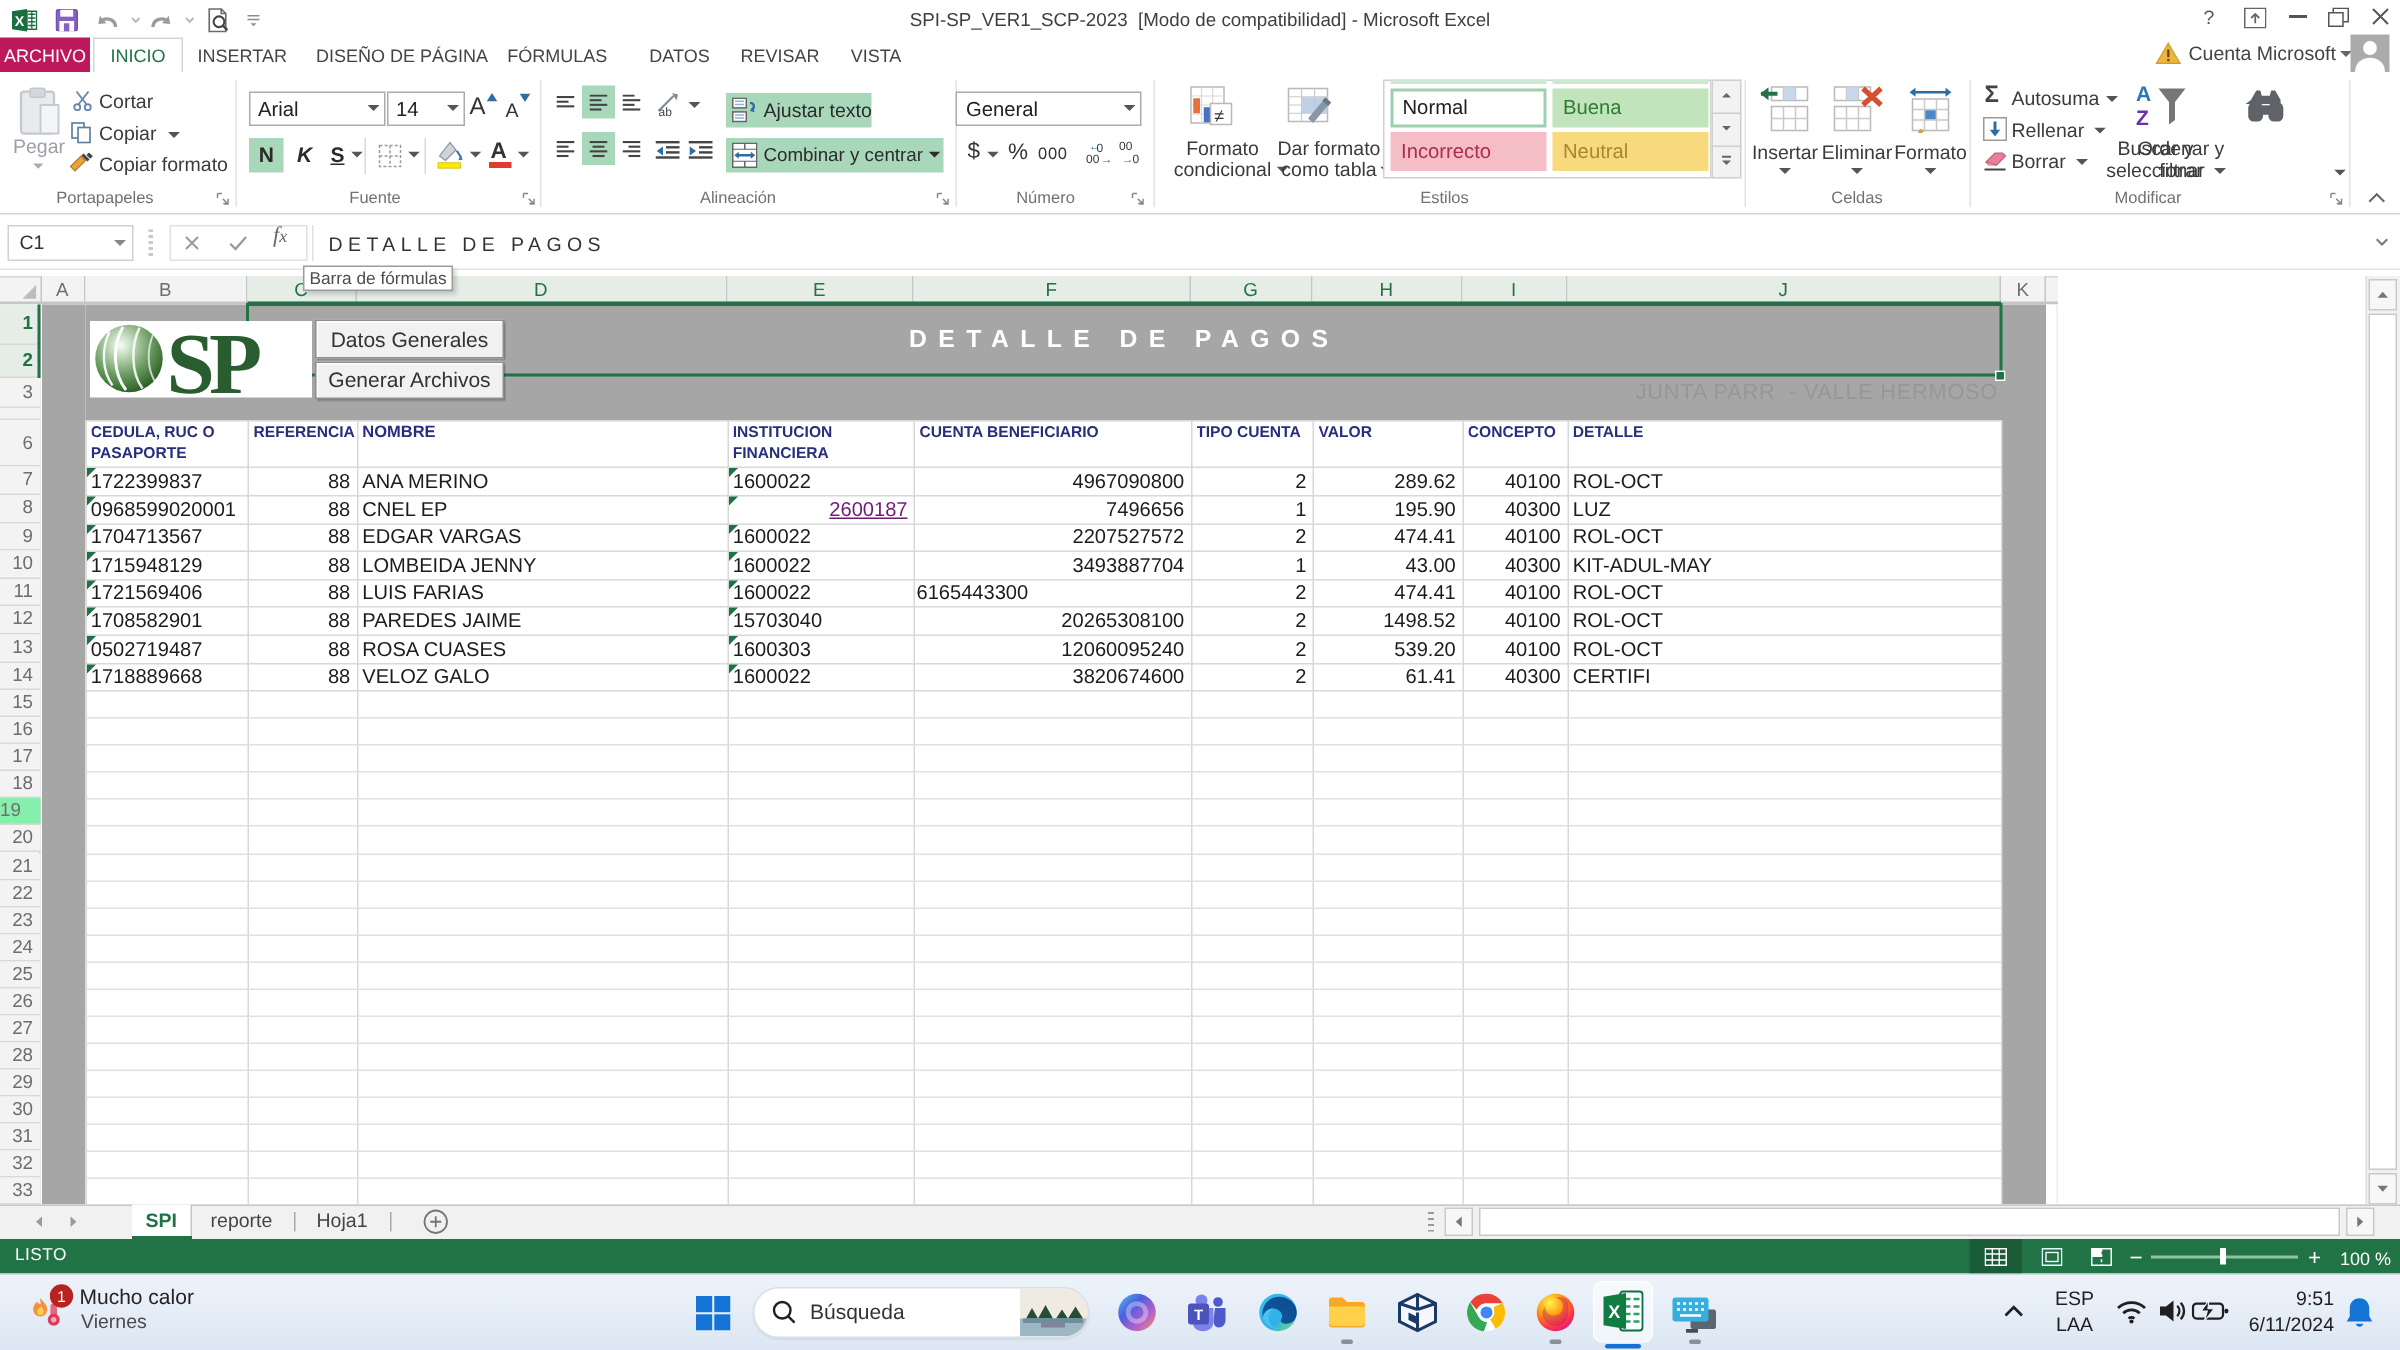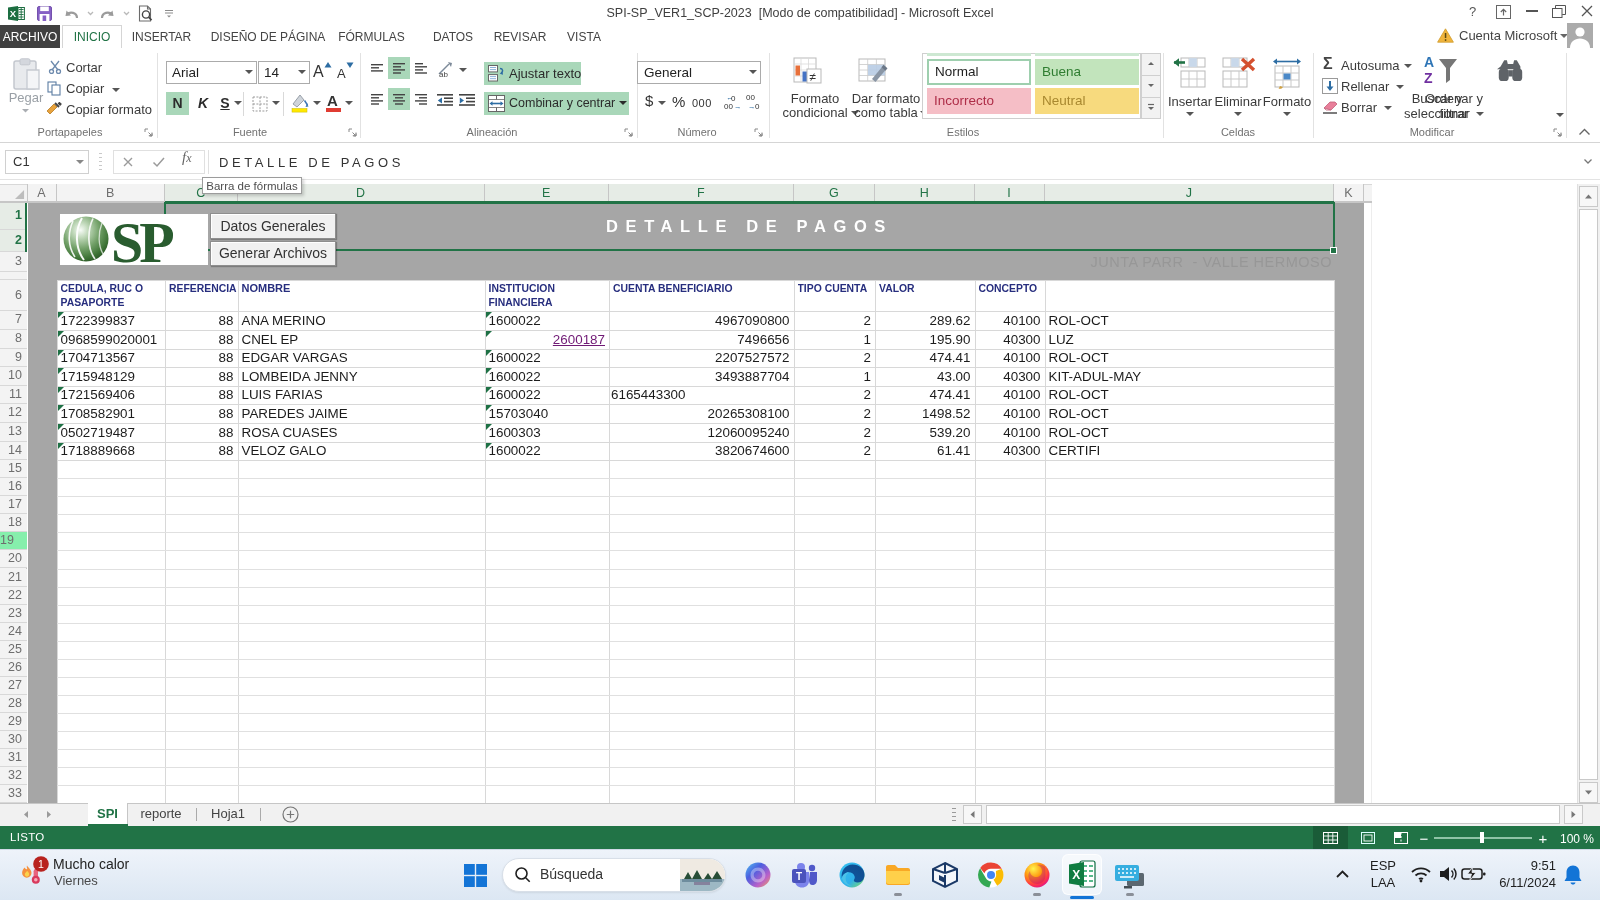--- a/index.html
+++ b/index.html
@@ -53,21 +53,21 @@
 <div class="ab" style="left:1526px;top:10px;width:12px;height:2px;background:#555;"></div>
 <svg class="ab" style="left:1552px;top:5px;" width="14" height="13" viewBox="0 0 14 13">
  <rect x="0.5" y="3.5" width="9.5" height="9" fill="#fff" stroke="#555" stroke-width="1"></rect>
  <path d="M3.5 3.5v-3h10v9h-3.3" fill="none" stroke="#555" stroke-width="1"></path>
 </svg>
 <svg class="ab" style="left:1581px;top:5px;" width="12" height="12" viewBox="0 0 12 12">
  <path d="M1 1l10 10M11 1L1 11" stroke="#555" stroke-width="1.3"></path>
 </svg>
 
 <div class="ab" style="left:0;top:25px;width:1600px;height:23px;background:#fff;"></div>
-<div class="ab" style="left:0;top:25px;width:60px;height:23px;background:#404040;color:#fff;font-size:12px;text-align:center;line-height:24px;">ARCHIVO</div>
+<div class="ab" style="left:0;top:25px;width:60px;height:23px;background:#be185d;color:#fff;font-size:12px;text-align:center;line-height:24px;">ARCHIVO</div>
 <div class="ab" style="left:62px;top:25px;width:60px;height:23px;background:#fff;border:1px solid #d5d5d5;border-bottom:none;color:#217346;font-size:12px;text-align:center;line-height:23px;">INICIO</div>
 <div class="ab" style="left:123px;top:25px;width:77px;text-align:center;color:#444;font-size:12px;line-height:24px;">INSERTAR</div>
 <div class="ab" style="left:200px;top:25px;width:136px;text-align:center;color:#444;font-size:12px;line-height:24px;">DISEÑO DE PÁGINA</div>
 <div class="ab" style="left:336px;top:25px;width:71px;text-align:center;color:#444;font-size:12px;line-height:24px;">FÓRMULAS</div>
 <div class="ab" style="left:414px;top:25px;width:78px;text-align:center;color:#444;font-size:12px;line-height:24px;">DATOS</div>
 <div class="ab" style="left:489px;top:25px;width:62px;text-align:center;color:#444;font-size:12px;line-height:24px;">REVISAR</div>
 <div class="ab" style="left:551px;top:25px;width:66px;text-align:center;color:#444;font-size:12px;line-height:24px;">VISTA</div>
 
 <svg class="ab" style="left:1437px;top:28px;" width="17" height="15" viewBox="0 0 17 15">
  <path d="M8.5 0.8 L16.4 14.2 H0.6 Z" fill="#f0b43c" stroke="#cf9a28" stroke-width="0.8"></path>
@@ -550,20 +550,21 @@
 <div class="ab" style="left:60.5px;top:282px;width:104.5px;height:29px;font-size:10.4px;font-weight:bold;color:#272e7e;line-height:13.8px;overflow:hidden;white-space:pre-line;">CEDULA, RUC O
 PASAPORTE</div>
 <div class="ab" style="left:169px;top:282px;width:68.5px;height:29px;font-size:10.4px;font-weight:bold;color:#272e7e;line-height:13.8px;overflow:hidden;white-space:pre-line;">REFERENCIA</div>
 <div class="ab" style="left:241.5px;top:282px;width:243.0px;height:29px;font-size:11px;font-weight:bold;color:#272e7e;line-height:13.8px;overflow:hidden;white-space:pre-line;">NOMBRE</div>
 <div class="ab" style="left:488.5px;top:282px;width:120.5px;height:29px;font-size:10.4px;font-weight:bold;color:#272e7e;line-height:13.8px;overflow:hidden;white-space:pre-line;">INSTITUCION
 FINANCIERA</div>
 <div class="ab" style="left:613px;top:282px;width:180.5px;height:29px;font-size:10.4px;font-weight:bold;color:#272e7e;line-height:13.8px;overflow:hidden;white-space:pre-line;">CUENTA BENEFICIARIO</div>
 <div class="ab" style="left:797.5px;top:282px;width:77.5px;height:29px;font-size:10.4px;font-weight:bold;color:#272e7e;line-height:13.8px;overflow:hidden;white-space:pre-line;">TIPO CUENTA</div>
 <div class="ab" style="left:879px;top:282px;width:95.5px;height:29px;font-size:10.4px;font-weight:bold;color:#272e7e;line-height:13.8px;overflow:hidden;white-space:pre-line;">VALOR</div>
 <div class="ab" style="left:978.5px;top:282px;width:66.0px;height:29px;font-size:10.4px;font-weight:bold;color:#272e7e;line-height:13.8px;overflow:hidden;white-space:pre-line;">CONCEPTO</div>
+<div class="ab" style="left:1048.5px;top:282px;width:285.5px;height:29px;font-size:10.4px;font-weight:bold;color:#272e7e;line-height:13.8px;overflow:hidden;white-space:pre-line;">DETALLE</div>
 <div class="ab" style="left:56.5px;top:311.4px;width:1277.5px;height:1px;background:#d8d8d8;"></div>
 <div class="ab" style="left:60.5px;width:100.5px;text-align:left;top:312.9px;height:16px;font-size:13.4px;color:#1c1c1c;line-height:16px;white-space:nowrap;">1722399837</div>
 <div class="ab" style="left:167px;width:66.5px;text-align:right;top:312.9px;height:16px;font-size:13.4px;color:#1c1c1c;line-height:16px;white-space:nowrap;">88</div>
 <div class="ab" style="left:241.5px;width:239.0px;text-align:left;top:312.9px;height:16px;font-size:13.4px;color:#1c1c1c;line-height:16px;white-space:nowrap;">ANA MERINO</div>
 <div class="ab" style="left:488.5px;width:116.5px;text-align:left;top:312.9px;height:16px;font-size:13.4px;color:#1c1c1c;line-height:16px;white-space:nowrap;">1600022</div>
 <div class="ab" style="left:611px;width:178.5px;text-align:right;top:312.9px;height:16px;font-size:13.4px;color:#1c1c1c;line-height:16px;white-space:nowrap;">4967090800</div>
 <div class="ab" style="left:795.5px;width:75.5px;text-align:right;top:312.9px;height:16px;font-size:13.4px;color:#1c1c1c;line-height:16px;white-space:nowrap;">2</div>
 <div class="ab" style="left:877px;width:93.5px;text-align:right;top:312.9px;height:16px;font-size:13.4px;color:#1c1c1c;line-height:16px;white-space:nowrap;">289.62</div>
 <div class="ab" style="left:976.5px;width:64.0px;text-align:right;top:312.9px;height:16px;font-size:13.4px;color:#1c1c1c;line-height:16px;white-space:nowrap;">40100</div>
 <div class="ab" style="left:1048.5px;width:281.5px;text-align:left;top:312.9px;height:16px;font-size:13.4px;color:#1c1c1c;line-height:16px;white-space:nowrap;">ROL-OCT</div>

